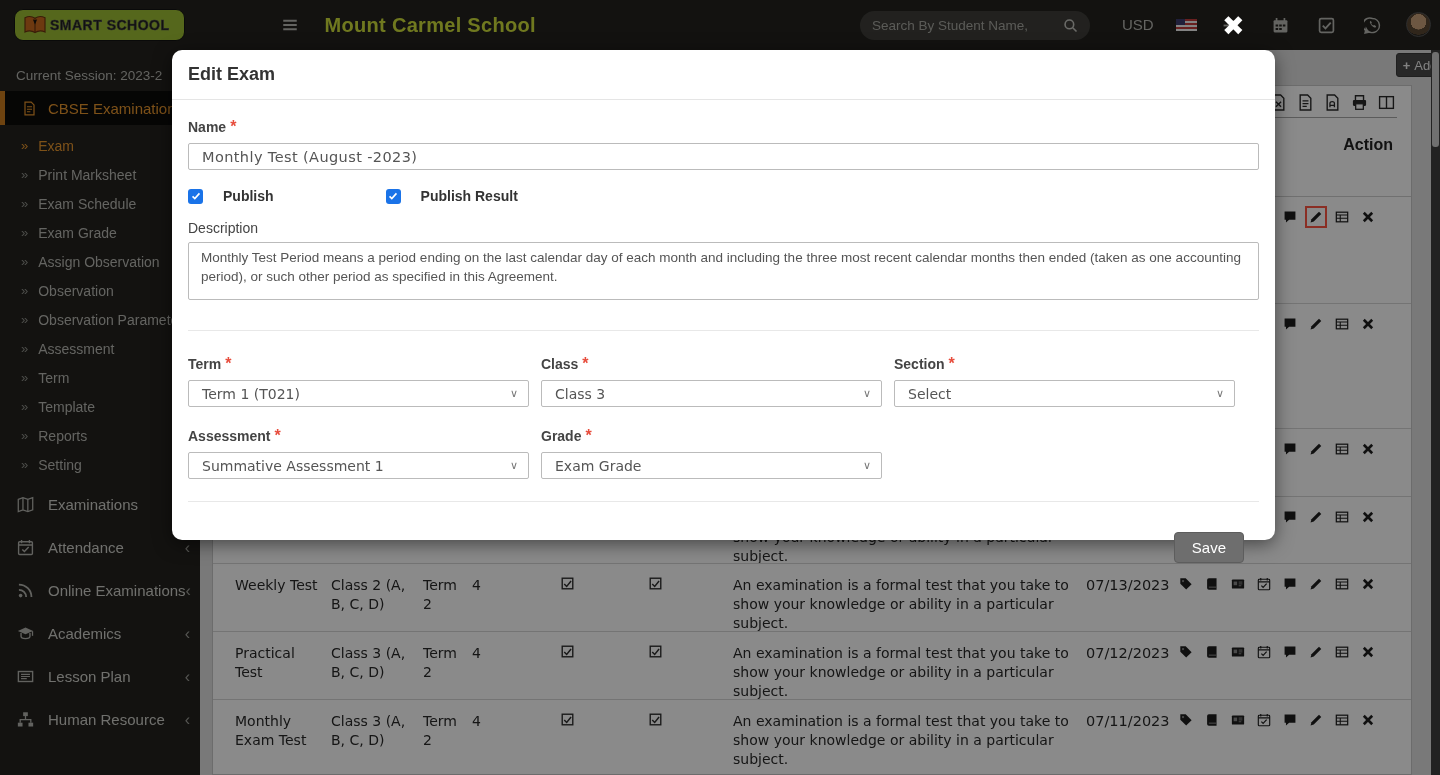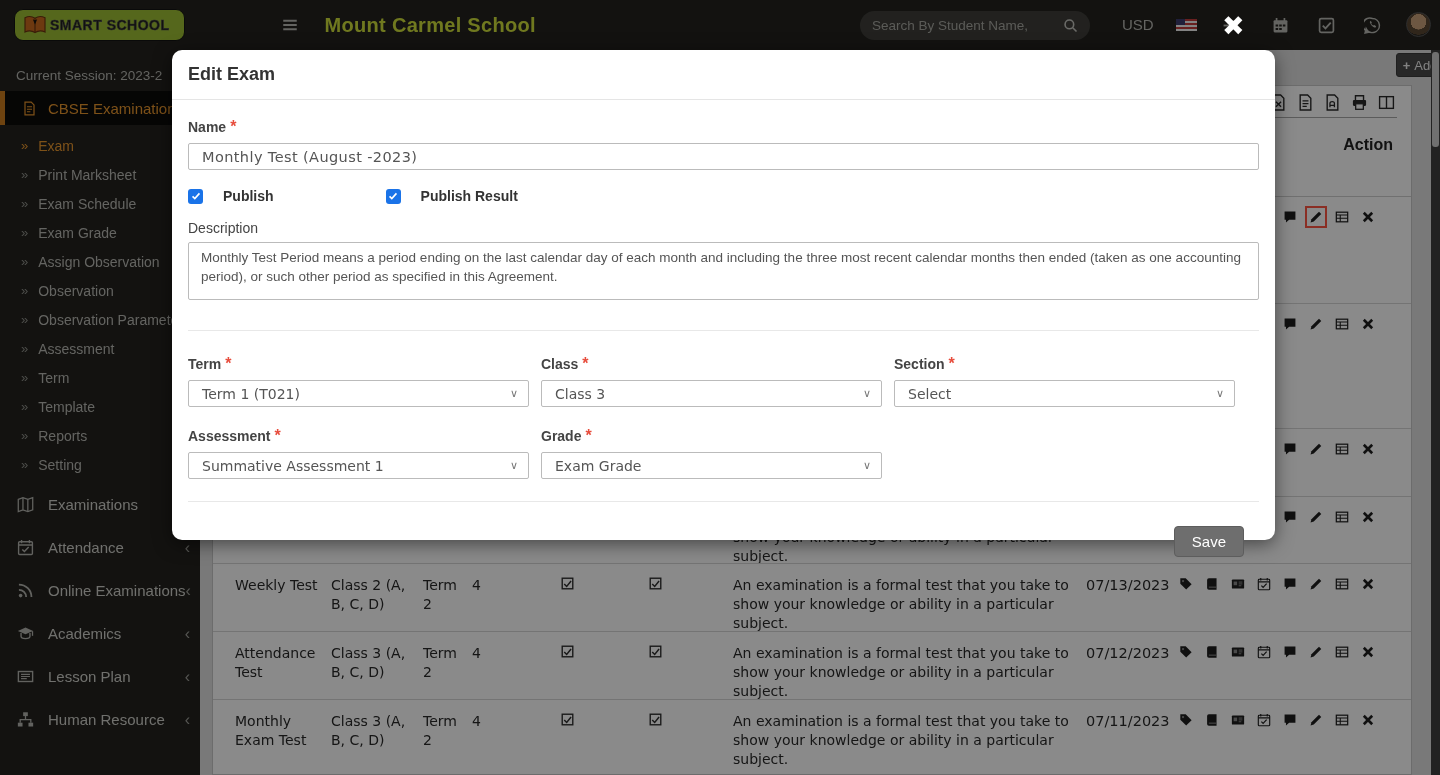--- a/index.html
+++ b/index.html
@@ -86,21 +86,21 @@
   .bluechk svg { width:10px; height:10px; color:#fff; }
   .chklabel { font-size:14px; font-weight:bold; color:#333; }
   .desclabel { margin-top:14px; font-size:14px; color:#444; }
   .tarea { margin-top:6px; width:100%; height:58px; border:1px solid #bbb; border-radius:2px; padding:5px 12px; font-size:13.5px; line-height:19px; color:#555; font-family:"Liberation Sans",sans-serif; resize:none; outline:none; }
   .m-hr { border:none; border-top:1px solid #e8e8e8; margin:26px 0 24px 0; }
   .selrow { display:flex; gap:12px; }
   .selcol { width:341px; }
   .selbox { margin-top:7px; height:27px; border:1px solid #bbb; border-radius:2px; display:flex; align-items:center; padding:0 10px 0 13px; font-size:14px; color:#555; justify-content:space-between; font-family:"DejaVu Sans",sans-serif; }
   .selbox .vee { color:#777; font-size:11px; }
   .selrow + .selrow { margin-top:20px; }
-  .m-foot { margin-top:22px; border-top:1px solid #e8e8e8; padding:24px 15px; display:flex; justify-content:flex-end; }
+  .m-foot { margin-top:22px; border-top:1px solid #e8e8e8; padding:30px 15px; display:flex; justify-content:flex-end; }
   .save-btn { background:#6e6e6e; border:1px solid #5d5d5d; border-radius:4px; color:#fff; font-size:15px; padding:6px 17px; cursor:pointer; font-family:"Liberation Sans",sans-serif; }
   .hidden-defs { position:absolute; width:0; height:0; overflow:hidden; }
 </style>
 </head>
 <body>
 
 <svg class="hidden-defs" xmlns="http://www.w3.org/2000/svg">
   <symbol id="s-booklogo" viewBox="0 0 24 20">
       <path d="M12 3.2C9 1.2 5 1.2 2 2.7V17c3-1.5 7-1.5 10 .6 3-2.1 7-2.1 10-.6V2.7C19 1.2 15 1.2 12 3.2z" fill="#c96a1f" stroke="#6b3710" stroke-width="1.2"></path>
       <path d="M12 3.2v14.4" stroke="#6b3710" stroke-width="1.2"></path>
@@ -559,21 +559,21 @@
               </svg>
               <svg class="aic">
                 <use href="#s-tbl"></use>
               </svg>
               <svg class="aic">
                 <use href="#s-x"></use>
               </svg>
             </div>
           </div>
           <div class="trow" style="height: 68px;">
-            <div class="c name">Attendance Test</div>
+            <div class="c name">Practical Test</div>
             <div class="c cls">Class 3 (A, B, C, D)</div>
             <div class="c term">Term 2</div>
             <div class="c num">4</div>
             <div class="c pub"><svg class="tchk">
                 <use href="#s-cbx"></use>
               </svg></div>
             <div class="c res"><svg class="tchk">
                 <use href="#s-cbx"></use>
               </svg></div>
             <div class="c desc">An examination is a formal test that you take to show your knowledge or ability in a particular subject.</div>

